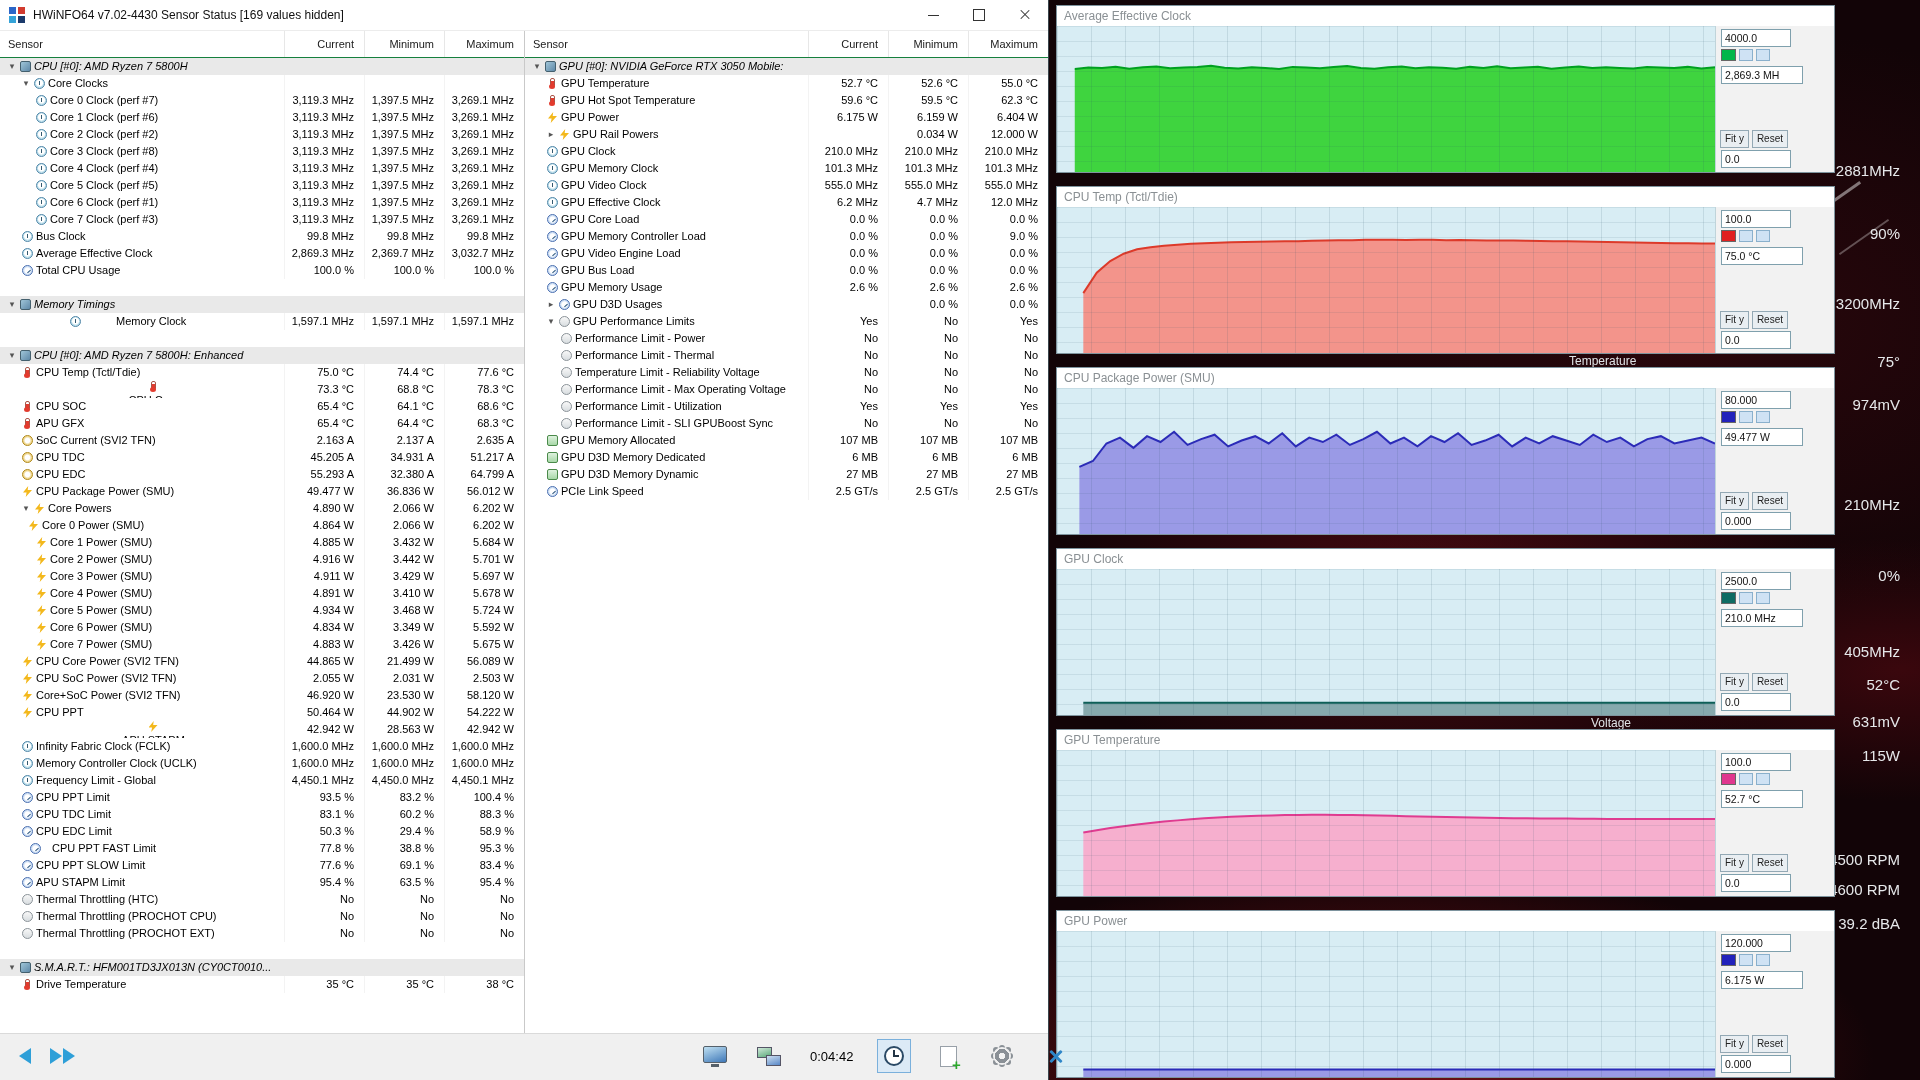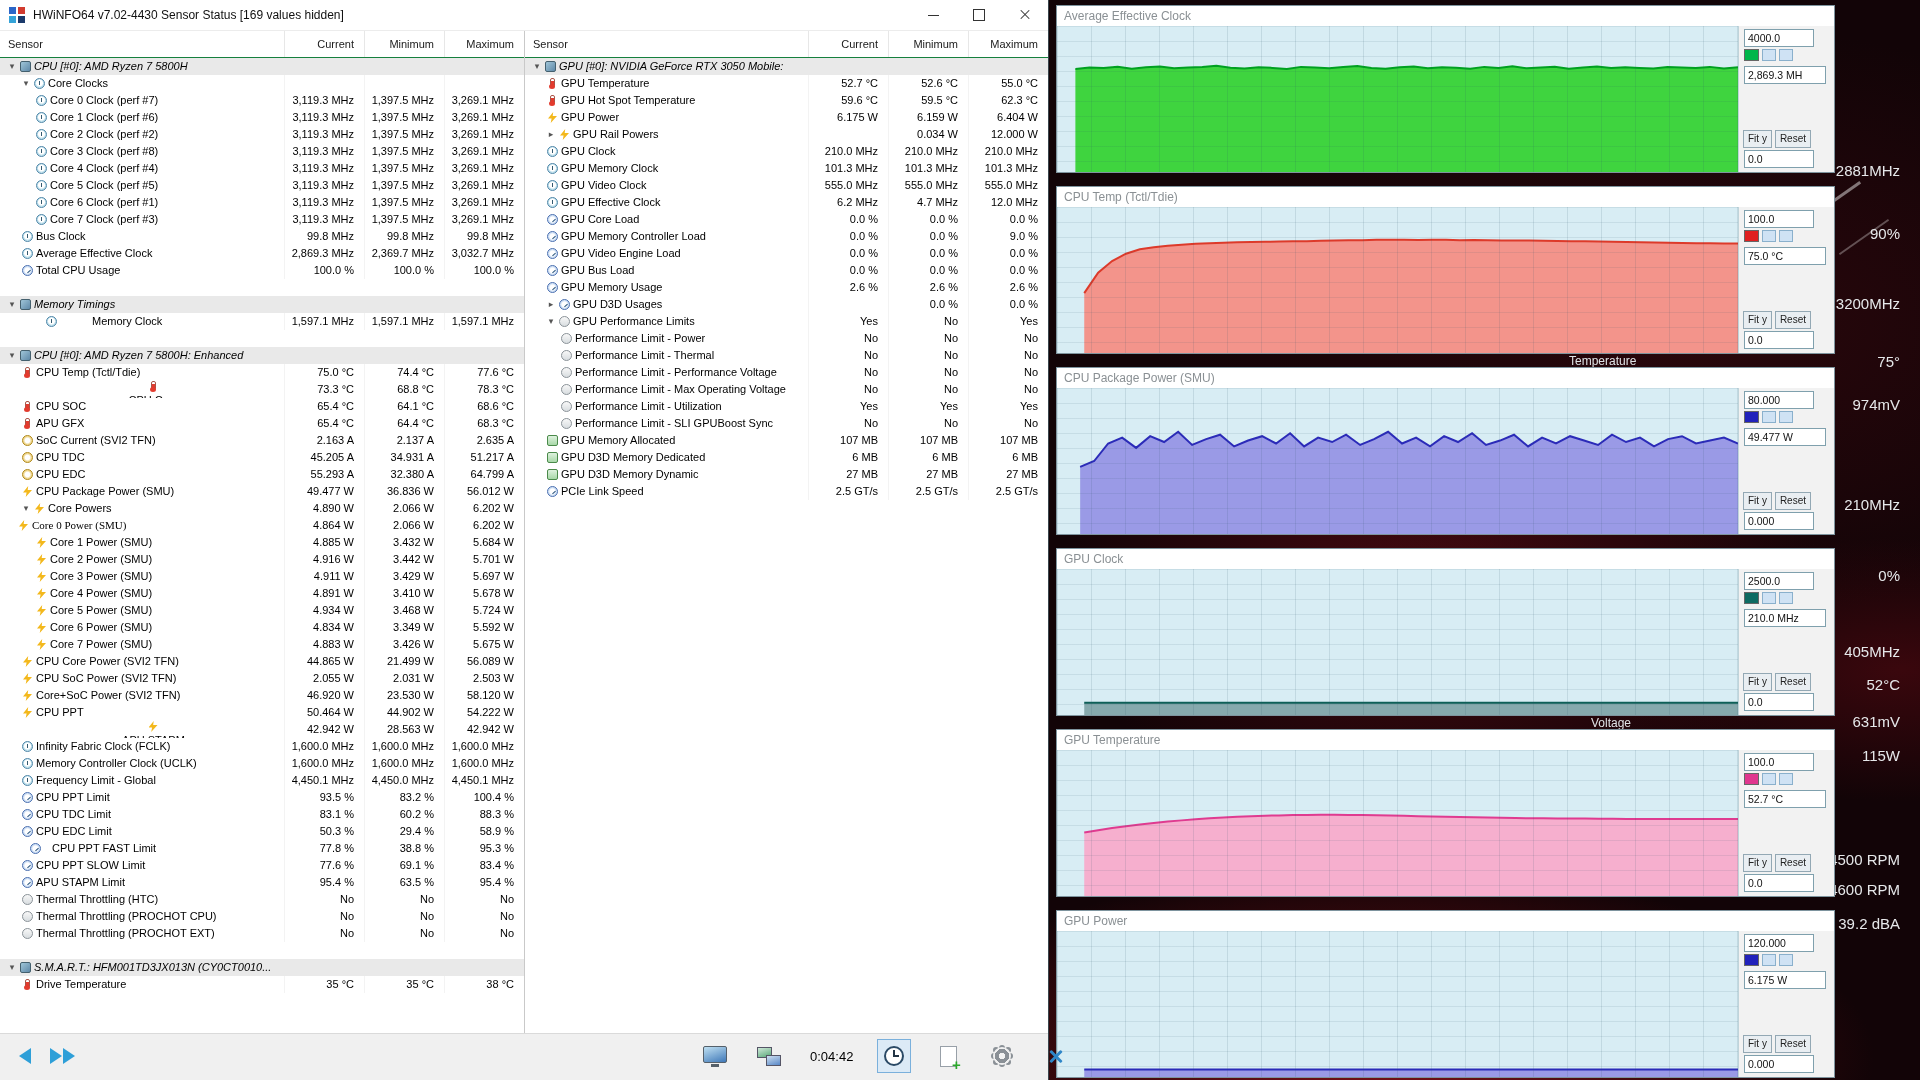--- a/index.html
+++ b/index.html
@@ -99,21 +99,21 @@
   
   .gstack{position:absolute;left:1056px;top:0;width:779px;height:1080px;z-index:2}
   .gwin{position:absolute;left:0;width:779px;height:168px;background:#fff;border:1px solid #7e949e;box-sizing:border-box}
   .gtitle{height:20px;line-height:20px;font-size:12px;color:#8a9094;padding-left:7px;background:#fff}
   .gbody{position:absolute;top:20px;left:0;right:0;bottom:0;display:flex}
   .gplot{position:relative;flex:1;background:#d8edf4;overflow:hidden;border-right:1px solid #bfd4da}
   .gplot svg{position:absolute;inset:0;width:100%;height:100%;display:block}
   .ggrid{position:absolute;inset:0;pointer-events:none;background:
     repeating-linear-gradient(to right, rgba(40,80,100,.13) 0 1px, transparent 1px 34px),
     repeating-linear-gradient(to bottom, rgba(40,80,100,.10) 0 1px, transparent 1px 15px)}
-  .gpanel{width:95px;background:#f2f2f2;position:relative;font-size:10.5px;flex:none}
+  .gpanel{width:118px;background:#f2f2f2;position:relative;font-size:10.5px;flex:none}
   .gbox{position:absolute;background:#fff;border:1px solid #7fa0ad;height:16px;line-height:16px;padding:0 3px;color:#111;white-space:nowrap;overflow:hidden}
   .box-max{top:3px;left:5px;width:62px}
   .box-cur{top:40px;left:5px;width:74px}
   .box-min{bottom:4px;left:5px;width:62px}
   .swrow{position:absolute;top:23px;left:5px;display:flex;gap:3px;align-items:center}
   .sw{width:15px;height:12px;border:1px solid #666;box-sizing:border-box}
   .swb{width:14px;height:12px;background:#cfe2f4;border:1px solid #8ab0cc;box-sizing:border-box}
   .fitrow{position:absolute;top:104px;left:4px;display:flex;gap:3px}
   .fbtn{height:16px;line-height:15px;padding:0 4px;font-size:10px;background:#e9eef2;border:1px solid #93a8b4;color:#222;white-space:nowrap}
 
@@ -288,21 +288,21 @@
             <div class="lab" style="padding-left: 6px;">
               <span class="exp">▾</span>
               <span class="ic ic-chip"></span>
               <span class="ltx">Memory Timings</span>
             </div>
             <div class="val"></div>
             <div class="val"></div>
             <div class="val"></div>
           </div>
           <div class="srow">
-            <div class="lab" style="padding-left: 12px; gap: 32px;">
+            <div class="lab" style="padding-left: 36px; gap: 32px;">
               <span class="exp empty"></span>
               <span class="ic ic-clock"></span>
               <span class="ltx">Memory Clock</span>
             </div>
             <div class="val">1,597.1 MHz</div>
             <div class="val">1,597.1 MHz</div>
             <div class="val">1,597.1 MHz</div>
           </div>
           <div class="srow spacer"></div>
           <div class="srow hed">
@@ -399,21 +399,21 @@
             <div class="lab" style="padding-left: 20px;">
               <span class="exp">▾</span>
               <span class="ic ic-power"></span>
               <span class="ltx">Core Powers</span>
             </div>
             <div class="val">4.890 W</div>
             <div class="val">2.066 W</div>
             <div class="val">6.202 W</div>
           </div>
           <div class="srow">
-            <div class="lab" style="padding-left: 16px; font-family: Liberation Serif, serif;">
+            <div class="lab" style="padding-left: 26px;">
               <span class="exp empty"></span>
               <span class="ic ic-power"></span>
               <span class="ltx">Core 0 Power (SMU)</span>
             </div>
             <div class="val">4.864 W</div>
             <div class="val">2.066 W</div>
             <div class="val">6.202 W</div>
           </div>
           <div class="srow">
             <div class="lab" style="padding-left: 34px;">
@@ -863,21 +863,21 @@
               <span class="ltx">Performance Limit - Thermal</span>
             </div>
             <div class="val">No</div>
             <div class="val">No</div>
             <div class="val">No</div>
           </div>
           <div class="srow">
             <div class="lab" style="padding-left: 34px;">
               <span class="exp empty"></span>
               <span class="ic ic-flag"></span>
-              <span class="ltx">Performance Limit - Performance Voltage</span>
+              <span class="ltx">Temperature Limit - Reliability Voltage</span>
             </div>
             <div class="val">No</div>
             <div class="val">No</div>
             <div class="val">No</div>
           </div>
           <div class="srow">
             <div class="lab" style="padding-left: 34px;">
               <span class="exp empty"></span>
               <span class="ic ic-flag"></span>
               <span class="ltx">Performance Limit - Max Operating Voltage</span>

